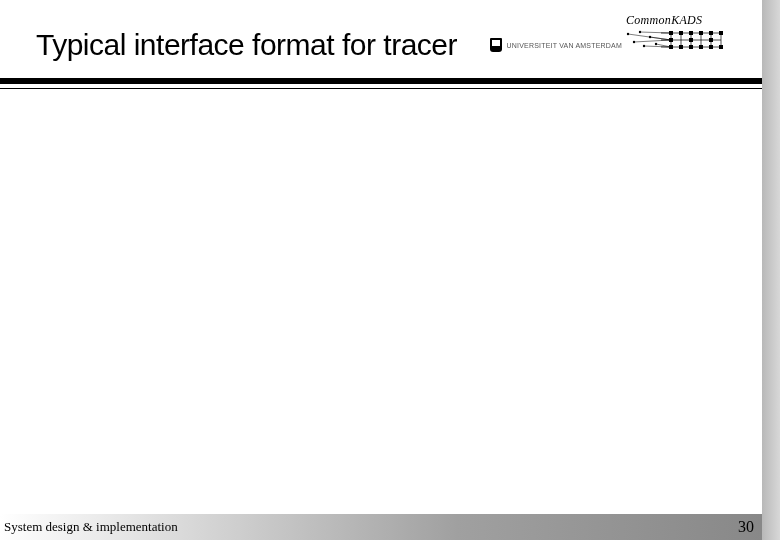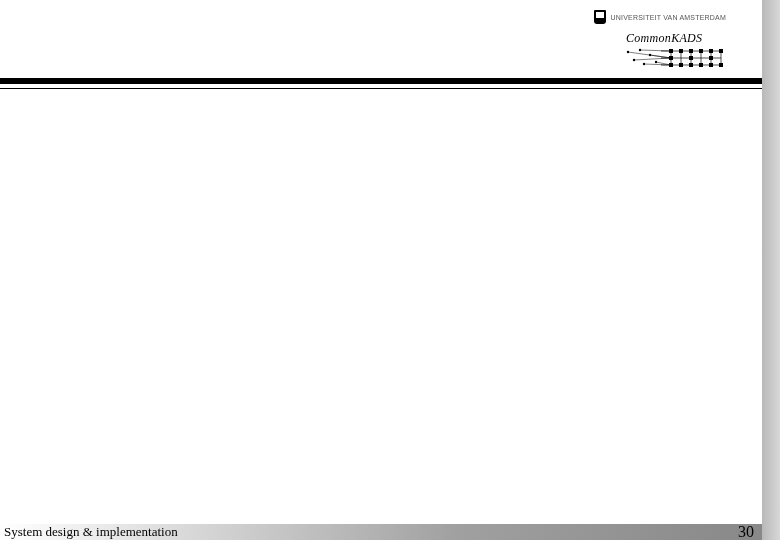--- a/index.html
+++ b/index.html
@@ -42,21 +42,21 @@
       font-weight: normal;
       color: #000000;
       font-family: Arial, Helvetica, sans-serif;
       letter-spacing: -0.5px;
     }
     .logo-area {
       position: absolute;
       top: 10px;
       right: 36px;
       display: flex;
-      flex-direction: column;
+      flex-direction: row;
       align-items: flex-end;
       gap: 4px;
     }
     .uva-logo {
       display: flex;
       align-items: center;
       gap: 5px;
     }
     .uva-shield {
       width: 12px;
@@ -113,21 +113,21 @@
       left: 0;
       width: 762px;
       height: 1px;
       background: #000;
     }
     .footer-bar {
       position: absolute;
       bottom: 0;
       left: 0;
       width: 762px;
-      height: 16px;
+      height: 26px;
       background: linear-gradient(to right, #ffffff 0%, #e0e0e0 20%, #a0a0a0 60%, #888888 100%);
       display: flex;
       align-items: center;
       justify-content: space-between;
       padding: 0 8px 0 4px;
     }
     .footer-text {
       font-family: "Times New Roman", serif;
       font-size: 13px;
       color: #000;
@@ -186,20 +186,23 @@
         <line x1="2" y1="6" x2="45" y2="12" stroke="#000" stroke-width="0.5"></line>
         <line x1="8" y1="14" x2="45" y2="12" stroke="#000" stroke-width="0.5"></line>
         <line x1="14" y1="4" x2="45" y2="5" stroke="#000" stroke-width="0.5"></line>
         <line x1="18" y1="18" x2="45" y2="19" stroke="#000" stroke-width="0.5"></line>
         <line x1="24" y1="9" x2="45" y2="12" stroke="#000" stroke-width="0.5"></line>
         <line x1="30" y1="16" x2="45" y2="19" stroke="#000" stroke-width="0.5"></line>
       </svg>
     </div>
   </div>
 
+  <div class="header-area">
+    <h1 class="slide-title">Typical interface format for tracer</h1>
+  </div>
 
   <div class="title-rule"></div>
   <div class="thin-rule"></div>
 
   <div class="footer-bar">
     <span class="footer-text">System design &amp; implementation</span>
     <span class="page-number">30</span>
   </div>
 
 </div>

